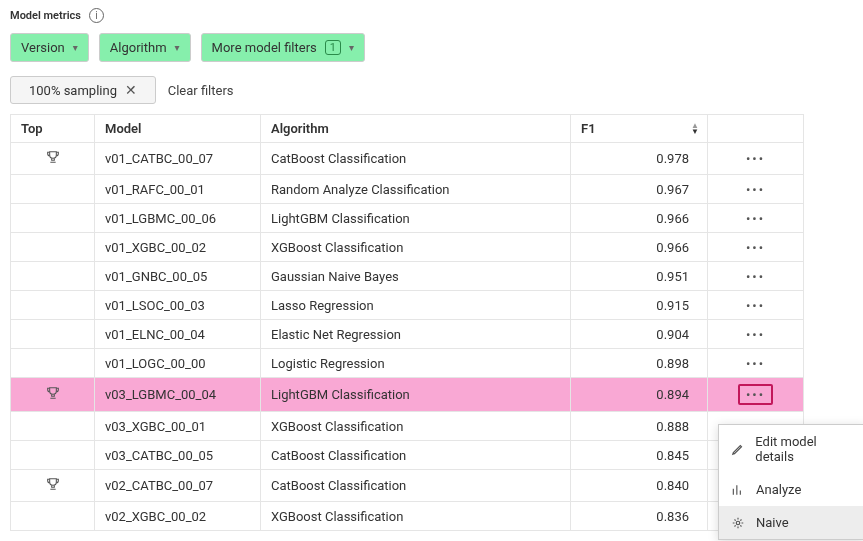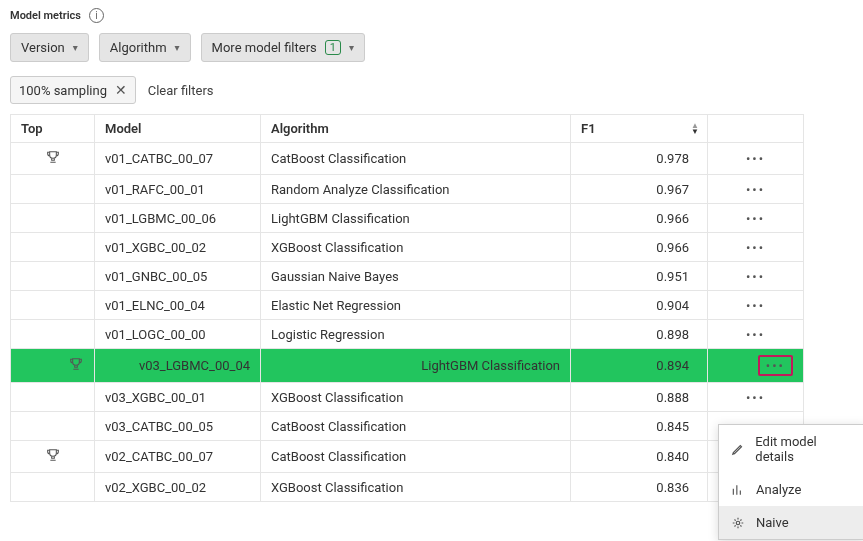--- a/index.html
+++ b/index.html
@@ -14,33 +14,33 @@
   .page { padding: 8px 10px 0 10px; }
   .header-row { display: flex; align-items: center; gap: 8px; margin-bottom: 10px; }
   .title { font-weight: 600; font-size: 11px; color: #333; }
   .info-icon {
     width: 15px; height: 15px; border: 1px solid #666; border-radius: 50%;
     display: inline-flex; align-items: center; justify-content: center;
     font-size: 10px; color: #666;
   }
   .filter-row { display: flex; gap: 10px; margin-bottom: 14px; }
   .filter-btn {
-    border: 1px solid #ccc; border-radius: 3px; background: #e5e5e5;
+    border: 1px solid #ccc; border-radius: 3px; background: #86efac;
     padding: 6px 10px; font-size: 13px; color: #333;
     display: inline-flex; align-items: center; gap: 8px; cursor: pointer;
   }
   .chev { font-size: 10px; color: #666; }
   .badge {
     border: 1px solid #2a8a4a; color: #2a8a4a; border-radius: 3px;
     min-width: 16px; padding: 0 4px; text-align: center; font-size: 11px;
   }
   .chip-row { display: flex; align-items: center; gap: 12px; margin-bottom: 10px; }
   .chip {
     border: 1px solid #ccc; border-radius: 3px; background: #f5f5f5;
-    padding: 5px 8px; display: inline-flex; align-items: center; gap: 8px;
+    padding: 5px 18px; display: inline-flex; align-items: center; gap: 8px;
     font-size: 13px;
   }
   .chip .x { font-size: 14px; color: #555; cursor: pointer; }
   .clear { color: #404040; cursor: pointer; }
   table {
     border-collapse: collapse; width: 712px; table-layout: fixed;
     border: 1px solid #ddd;
   }
   th, td {
     border: 1px solid #e5e5e5; padding: 6px 10px; text-align: left;
@@ -55,21 +55,21 @@
   }
   .sort-ind .down { color: #333; }
   col.c-top { width: 84px; }
   col.c-model { width: 166px; }
   col.c-algo { width: 310px; }
   col.c-f1 { width: 137px; }
   col.c-act { width: 96px; }
   td.top { text-align: center; color: #555; }
   td.f1 { text-align: right; padding-right: 18px; }
   td.act { text-align: center; color: #555; letter-spacing: 2px; cursor: pointer; }
-  tr.hl td { background: #22c55e; text-align: right; }
+  tr.hl td { background: #f9a8d4; }
   tr.hl td.act { position: relative; }
   .act-box {
     border: 2px solid #c2185b; border-radius: 2px;
     display: inline-block; padding: 1px 6px;
   }
   .menu {
     position: absolute; left: 718px; top: 424px;
     width: 148px; background: #fff; border: 1px solid #ccc;
     box-shadow: 0 2px 10px rgba(0,0,0,0.15); font-size: 13px;
     z-index: 10;
@@ -177,20 +177,27 @@
         </tr>
         <tr>
           <td class="top"></td>
           <td>v01_GNBC_00_05</td>
           <td>Gaussian Naive Bayes</td>
           <td class="f1">0.951</td>
           <td class="act"><span>•••</span></td>
         </tr>
         <tr>
           <td class="top"></td>
+          <td>v01_LSOC_00_03</td>
+          <td>Lasso Regression</td>
+          <td class="f1">0.915</td>
+          <td class="act"><span>•••</span></td>
+        </tr>
+        <tr>
+          <td class="top"></td>
           <td>v01_ELNC_00_04</td>
           <td>Elastic Net Regression</td>
           <td class="f1">0.904</td>
           <td class="act"><span>•••</span></td>
         </tr>
         <tr>
           <td class="top"></td>
           <td>v01_LOGC_00_00</td>
           <td>Logistic Regression</td>
           <td class="f1">0.898</td>

